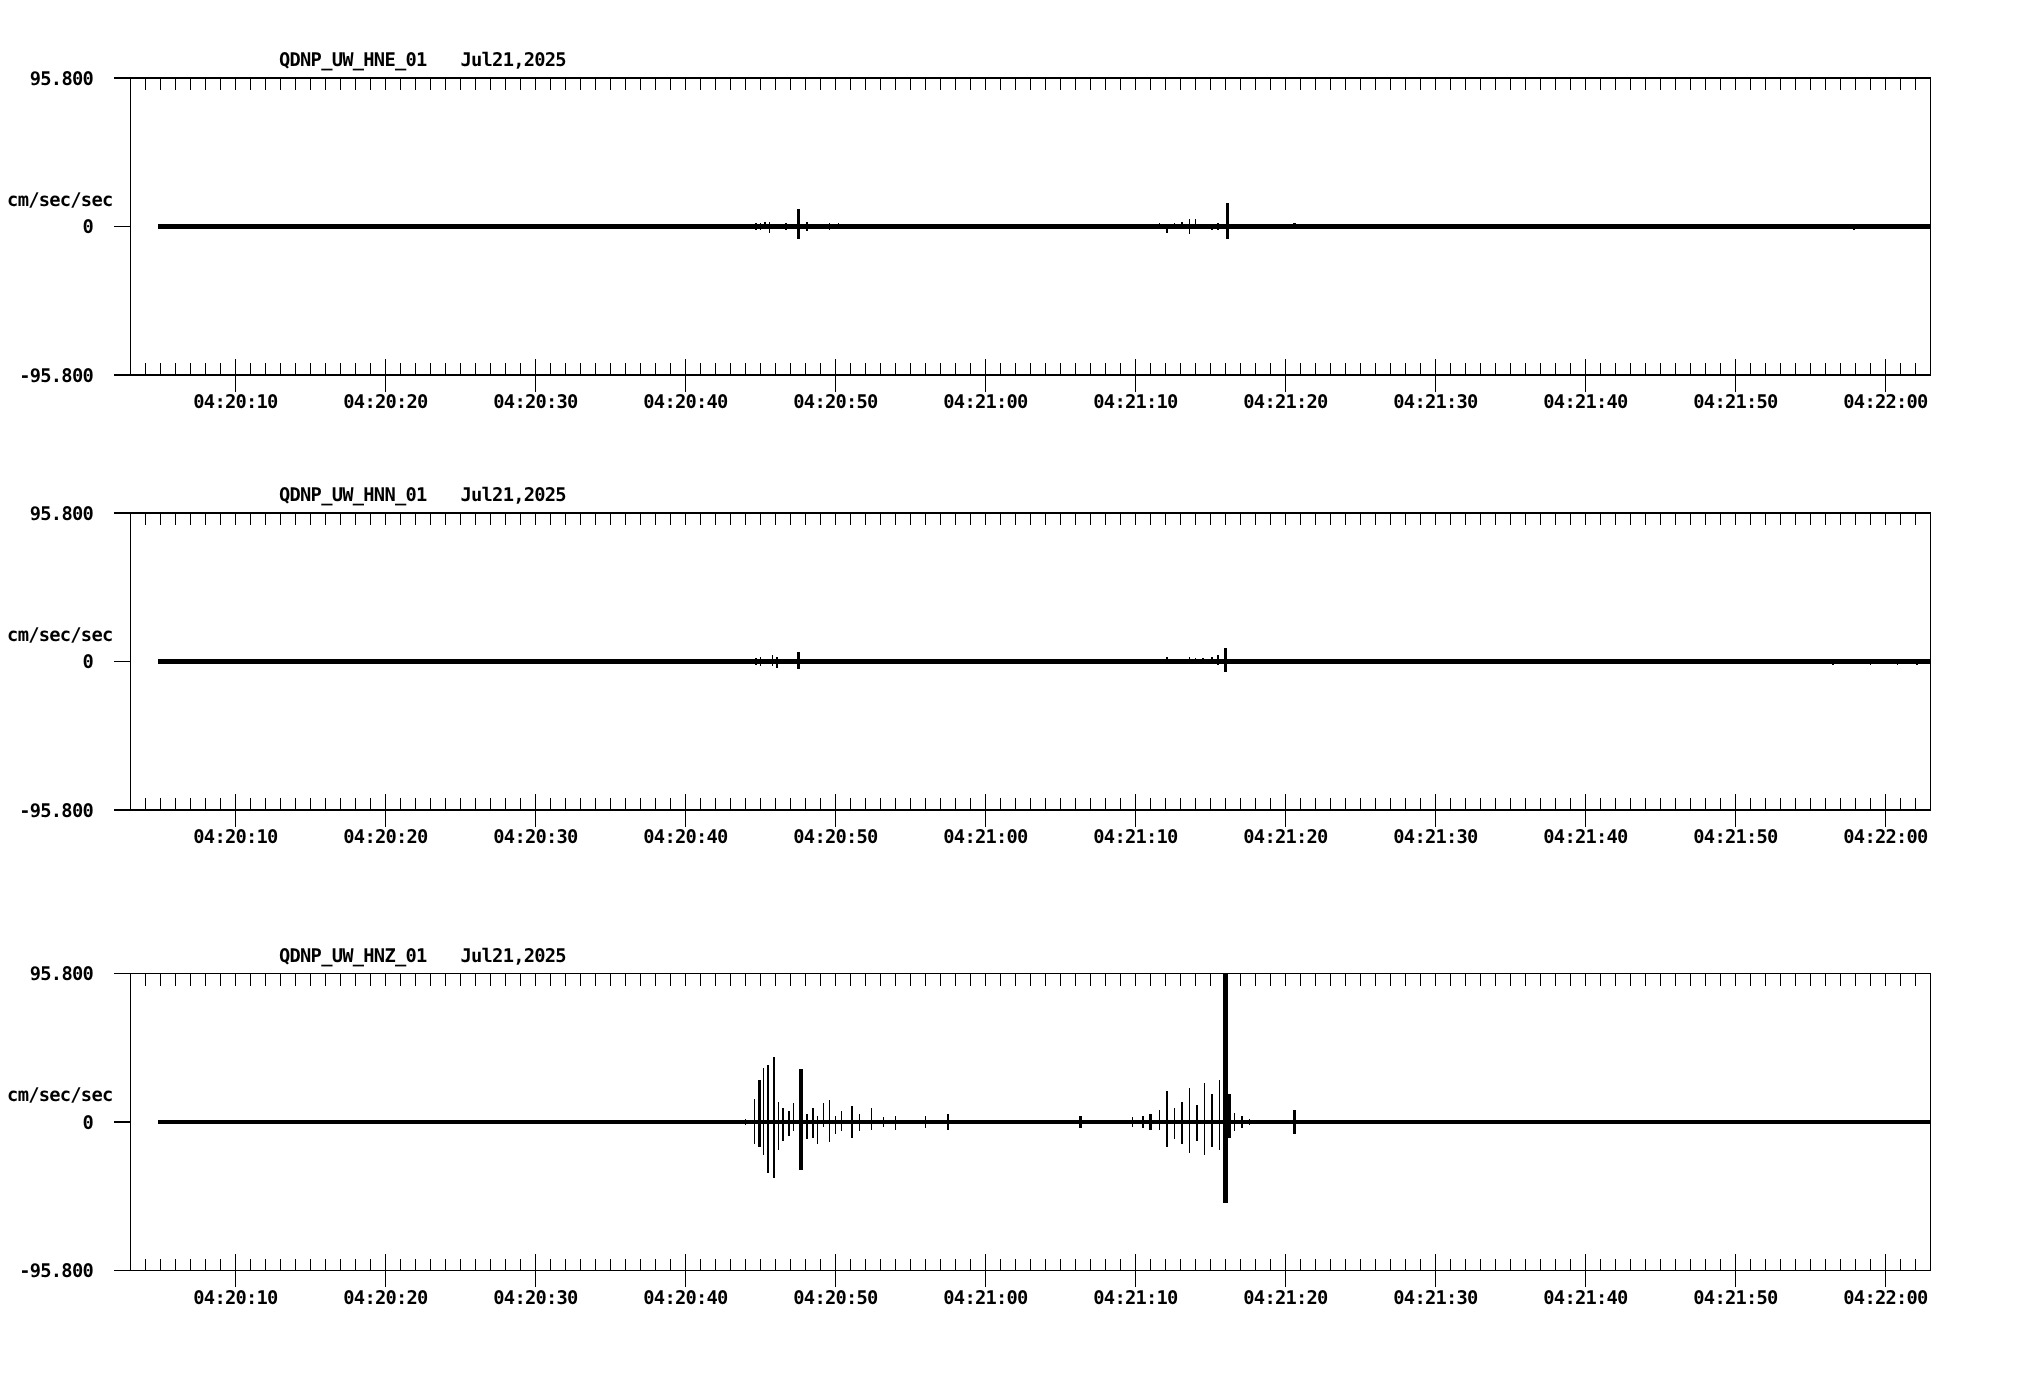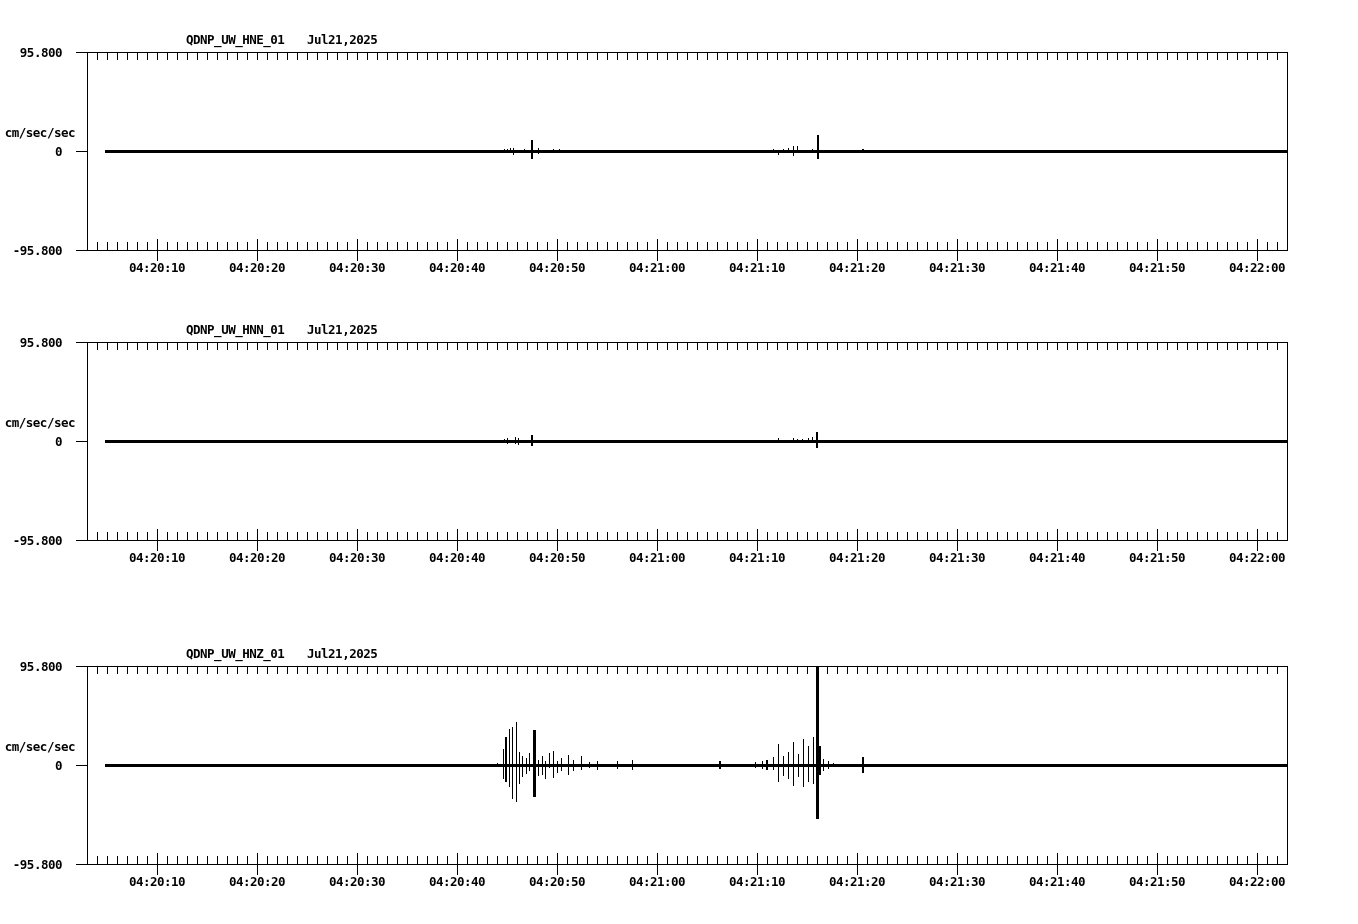--- a/index.html
+++ b/index.html
@@ -578,21 +578,21 @@
         <line x1="812" y1="146.86638830897704" x2="812" y2="153.06680584551148" stroke="#000000" stroke-width="1" shape-rendering="crispEdges"></line>
         <line x1="817" y1="141.69937369519832" x2="817" y2="158.2338204592902" stroke="#000000" stroke-width="2" shape-rendering="crispEdges"></line>
         <line x1="823" y1="149.96659707724424" x2="823" y2="152.03340292275576" stroke="#000000" stroke-width="1" shape-rendering="crispEdges"></line>
         <line x1="826" y1="149.96659707724424" x2="826" y2="152.03340292275576" stroke="#000000" stroke-width="1" shape-rendering="crispEdges"></line>
         <line x1="1222" y1="151" x2="1222" y2="153.06680584551148" stroke="#000000" stroke-width="1" shape-rendering="crispEdges"></line>
         <line x1="1247" y1="151" x2="1247" y2="153.06680584551148" stroke="#000000" stroke-width="1" shape-rendering="crispEdges"></line>
         <line x1="1265" y1="151" x2="1265" y2="153.06680584551148" stroke="#000000" stroke-width="1" shape-rendering="crispEdges"></line>
         <line x1="1278" y1="151" x2="1278" y2="153.06680584551148" stroke="#000000" stroke-width="1" shape-rendering="crispEdges"></line>
       </svg>
     </section>
-  <section class="strip" style="top:614px">
+  <section class="strip" style="top:597px">
       <svg width="1358" height="307" viewBox="0 0 1358 307">
         <text x="186" y="44" text-anchor="start">QDNP_UW_HNZ_01</text>
         <text x="307" y="44" text-anchor="start">Jul21,2025</text>
         <text x="62" y="56.5" text-anchor="end">95.800</text>
         <text x="75" y="137" text-anchor="end">cm/sec/sec</text>
         <text x="62" y="155.5" text-anchor="end">0</text>
         <text x="62" y="254.5" text-anchor="end">-95.800</text>
         <rect x="87" y="52" width="1200" height="198" fill="none" stroke="#000000" stroke-width="1" shape-rendering="crispEdges"></rect>
         <line x1="76" y1="52" x2="87" y2="52" stroke="#000000" stroke-width="1" shape-rendering="crispEdges"></line>
         <line x1="76" y1="151" x2="87" y2="151" stroke="#000000" stroke-width="1" shape-rendering="crispEdges"></line>

